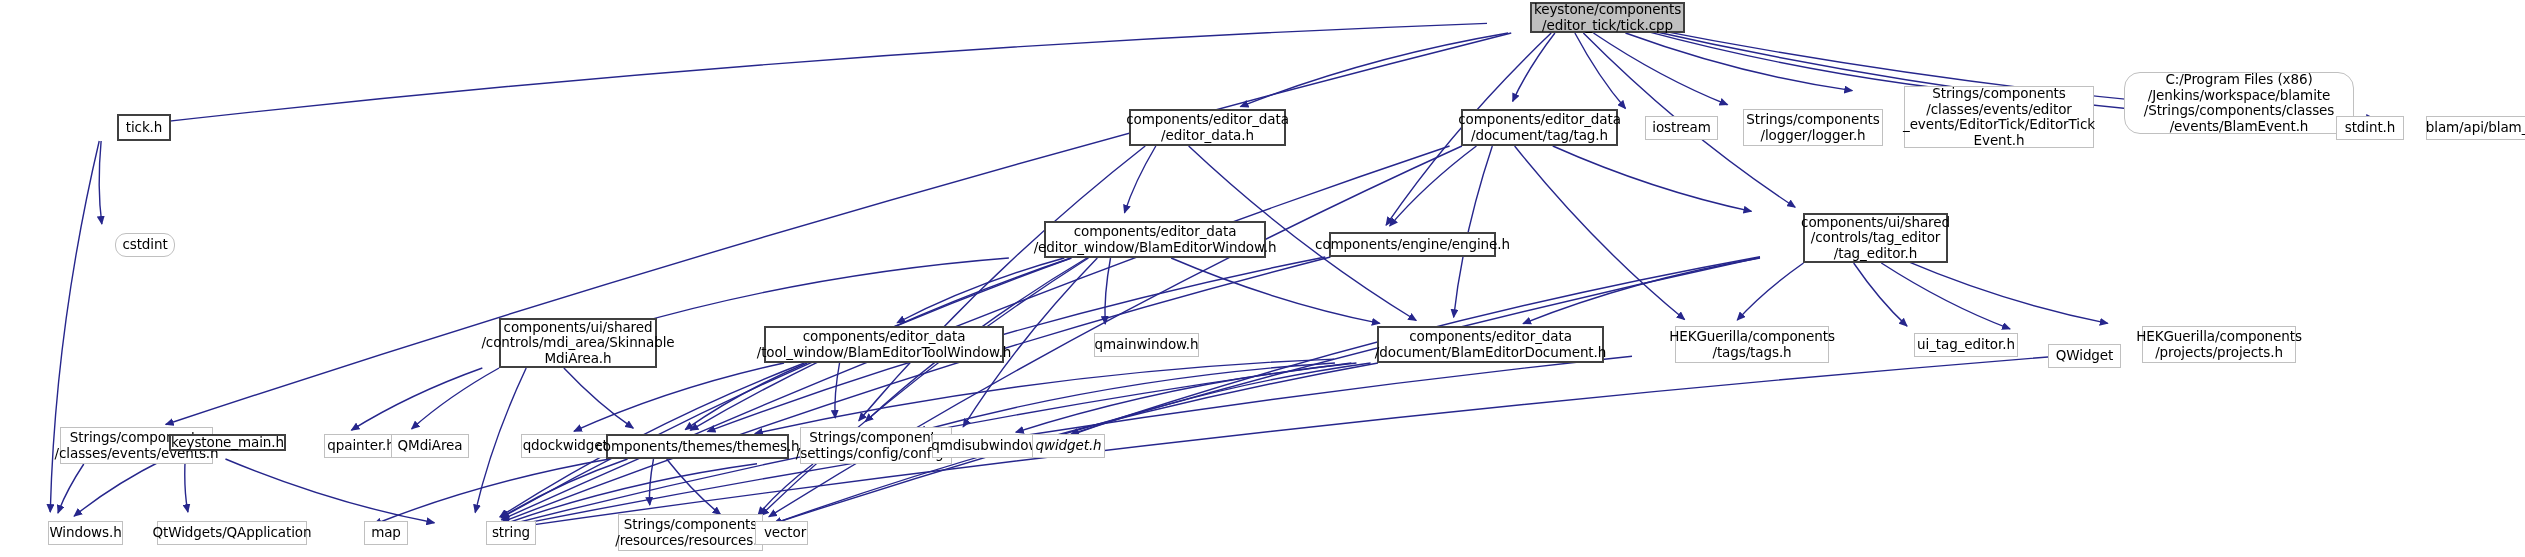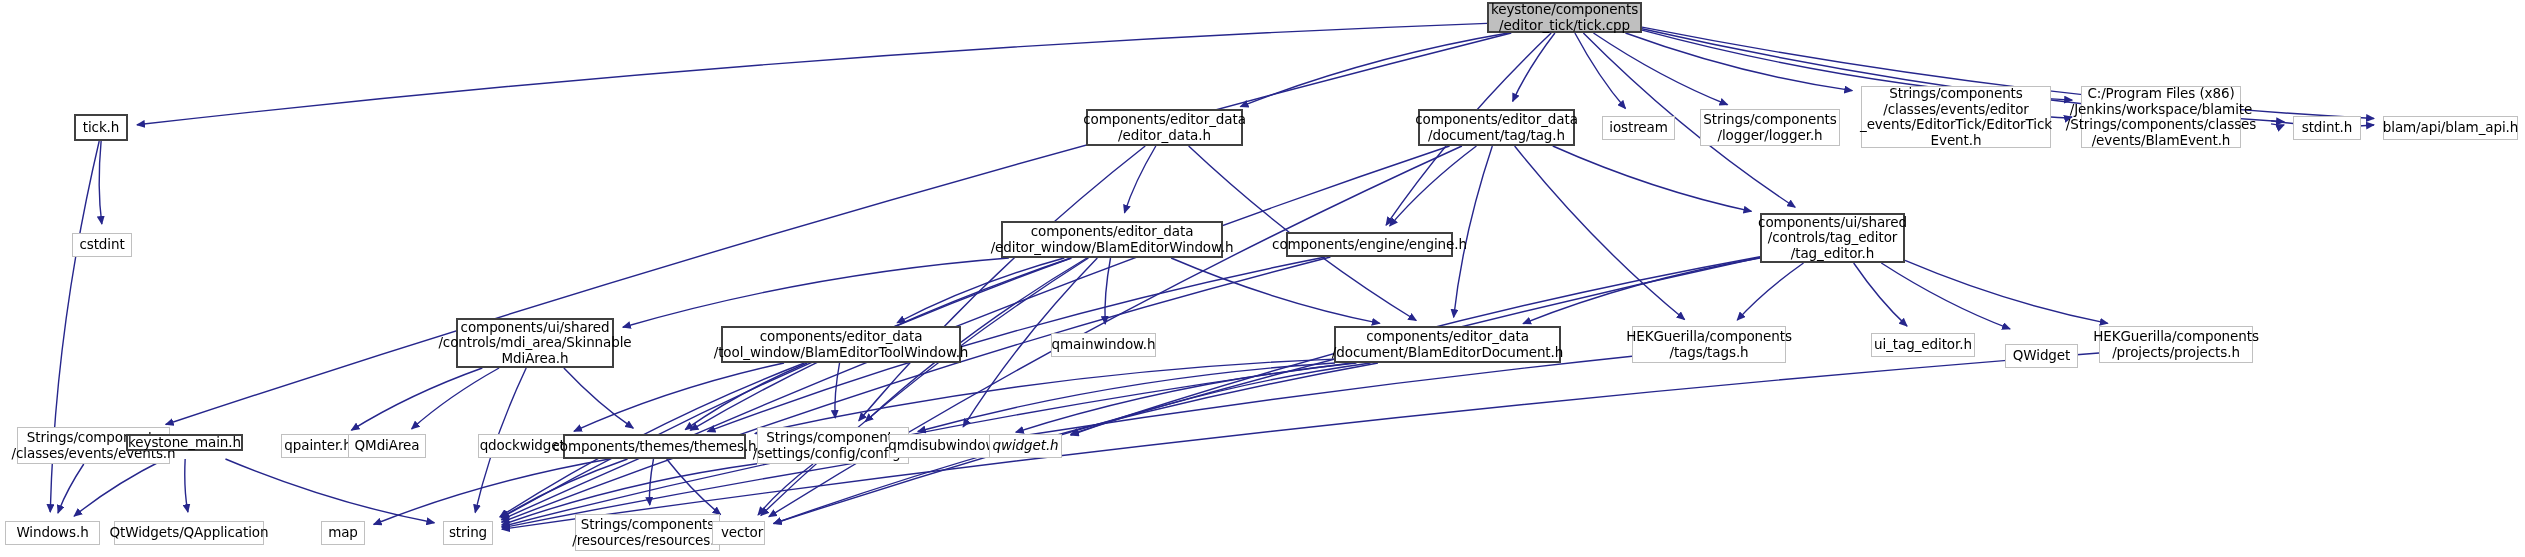--- a/index.html
+++ b/index.html
@@ -33,20 +33,21 @@
     text-align: center;
     background: #ffffff;
     border: 1px solid #c0c0c0;
     color: #000000;
     font-size: 13.5px;
     line-height: 15.5px;
     letter-spacing: -0.1px;
     white-space: pre;
     padding: 1px 4px;
     z-index: 5;
+    margin-left: 43px;
   }
   .node.strong {
     border: 2px solid #404040;
   }
   .node.root {
     background: #bfbfbf;
     border: 2px solid #404040;
   }
 </style>
 </head>
@@ -140,27 +141,27 @@
 /editor_data.h</div>
       <div class="node strong" style="left: 1418px; top: 109px; width: 157px; height: 37px;">components/editor_data
 /document/tag/tag.h</div>
       <div class="node" style="left: 1602px; top: 116px; width: 73px; height: 24px;">iostream</div>
       <div class="node" style="left: 1700px; top: 109px; width: 140px; height: 37px;">Strings/components
 /logger/logger.h</div>
       <div class="node" style="left: 1861px; top: 86px; width: 190px; height: 62px;">Strings/components
 /classes/events/editor
 _events/EditorTick/EditorTick
 Event.h</div>
-      <div class="node" style="left: 2081px; top: 86px; width: 160px; height: 62px;">C:/Program Files (x86)
+      <div class="node" style="left: 2081px; top: 72px; width: 230px; height: 62px; border-radius: 16px;">C:/Program Files (x86)
 /Jenkins/workspace/blamite
 /Strings/components/classes
 /events/BlamEvent.h</div>
       <div class="node" style="left: 2293px; top: 116px; width: 68px; height: 24px;">stdint.h</div>
       <div class="node" style="left: 2383px; top: 116px; width: 135px; height: 24px;">blam/api/blam_api.h</div>
-      <div class="node" style="left: 72px; top: 233px; width: 60px; height: 24px;">cstdint</div>
+      <div class="node" style="left: 72px; top: 233px; width: 60px; height: 24px; border-radius: 11px;">cstdint</div>
       <div class="node strong" style="left: 1001px; top: 221px; width: 222px; height: 37px;">components/editor_data
 /editor_window/BlamEditorWindow.h</div>
       <div class="node strong" style="left: 1286px; top: 232px; width: 167px; height: 25px;">components/engine/engine.h</div>
       <div class="node strong" style="left: 1760px; top: 213px; width: 145px; height: 50px;">components/ui/shared
 /controls/tag_editor
 /tag_editor.h</div>
       <div class="node strong" style="left: 456px; top: 318px; width: 158px; height: 50px;">components/ui/shared
 /controls/mdi_area/Skinnable
 MdiArea.h</div>
       <div class="node strong" style="left: 721px; top: 326px; width: 240px; height: 37px;">components/editor_data
@@ -178,21 +179,21 @@
 /classes/events/events.h</div>
       <div class="node strong" style="left: 126px; top: 434px; width: 117px; height: 17px;">keystone_main.h</div>
       <div class="node" style="left: 281px; top: 434px; width: 74px; height: 24px;">qpainter.h</div>
       <div class="node" style="left: 348px; top: 434px; width: 78px; height: 24px;">QMdiArea</div>
       <div class="node" style="left: 478px; top: 434px; width: 101px; height: 24px;">qdockwidget.h</div>
       <div class="node strong" style="left: 563px; top: 434px; width: 183px; height: 25px;">components/themes/themes.h</div>
       <div class="node" style="left: 757px; top: 427px; width: 152px; height: 37px;">Strings/components
 /settings/config/config.h</div>
       <div class="node" style="left: 889px; top: 434px; width: 118px; height: 24px;">qmdisubwindow.h</div>
       <div class="node" style="left: 989px; top: 434px; width: 73px; height: 24px; font-style: italic;">qwidget.h</div>
-      <div class="node" style="left: 5px; top: 521px; width: 95px; height: 24px;">Windows.h</div>
+      <div class="node" style="left: 5px; top: 521px; width: 75px; height: 24px;">Windows.h</div>
       <div class="node" style="left: 114px; top: 521px; width: 150px; height: 24px;">QtWidgets/QApplication</div>
       <div class="node" style="left: 321px; top: 521px; width: 44px; height: 24px;">map</div>
       <div class="node" style="left: 443px; top: 521px; width: 50px; height: 24px;">string</div>
       <div class="node" style="left: 575px; top: 514px; width: 145px; height: 37px;">Strings/components
 /resources/resources.h</div>
       <div class="node" style="left: 712px; top: 521px; width: 53px; height: 24px; padding-left: 11px;">vector</div>
     </div>
 </div>
 
 </body></html>

